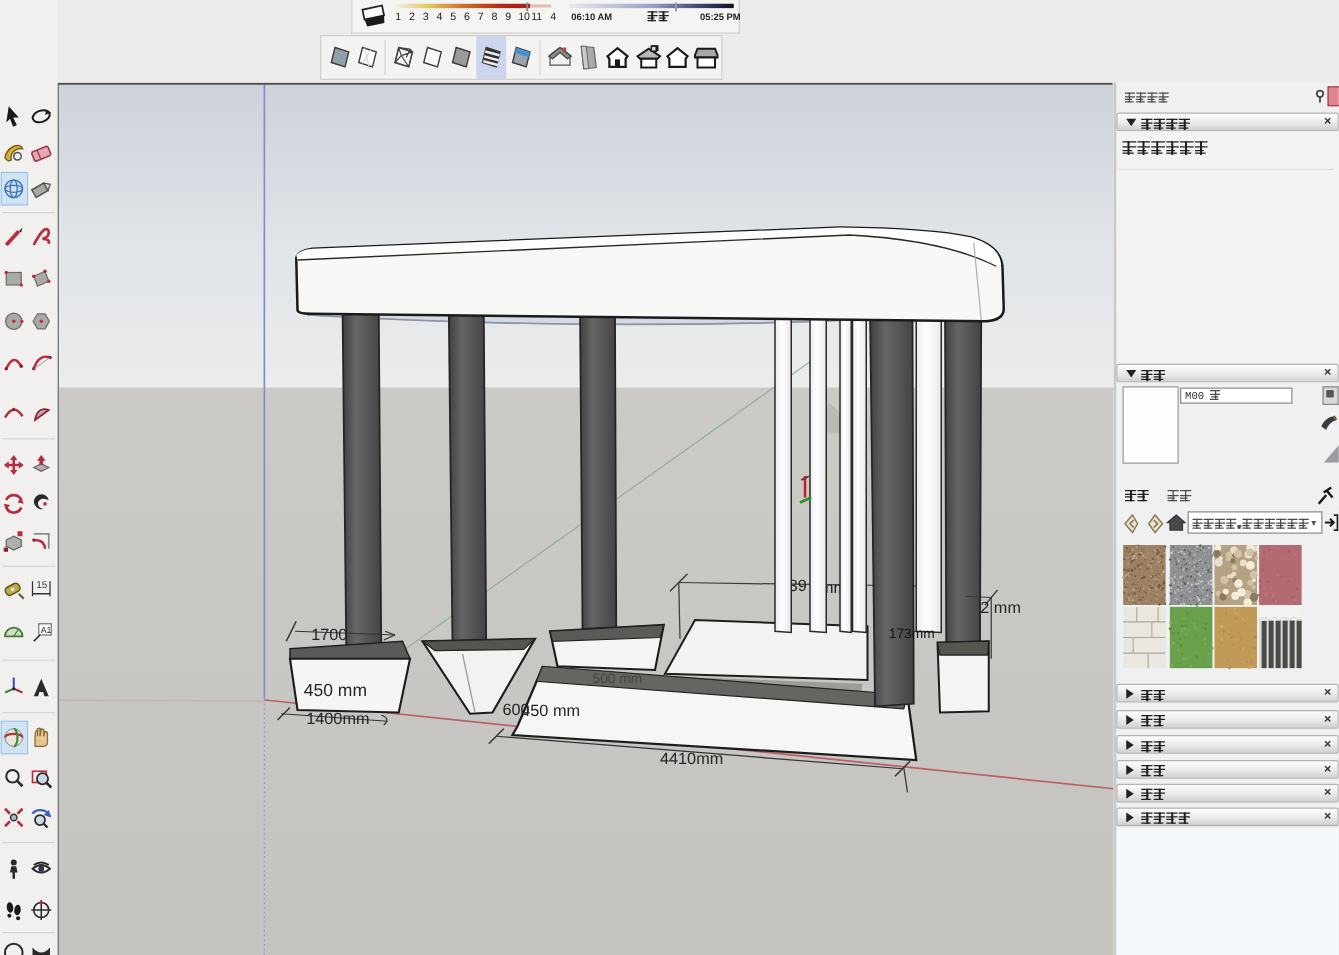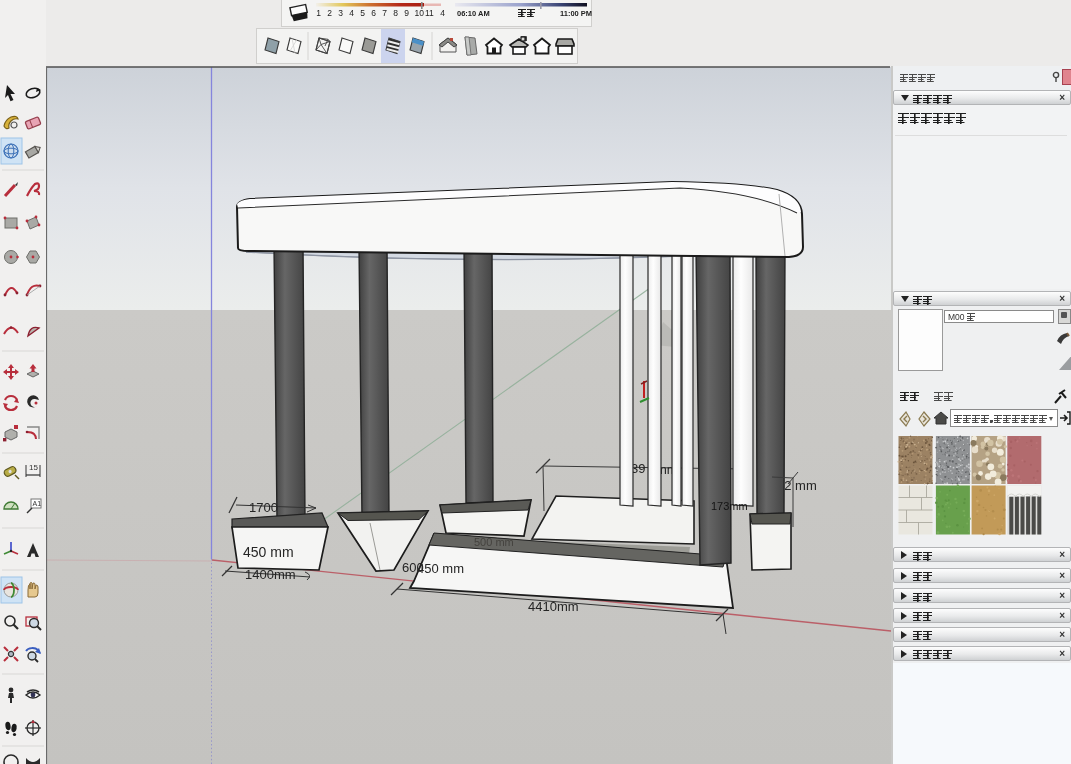--- a/index.html
+++ b/index.html
@@ -353,21 +353,21 @@
     <span style="position:absolute;left:76px;top:8px;width:11px;text-align:center;">5</span>
     <span style="position:absolute;left:87px;top:8px;width:11px;text-align:center;">6</span>
     <span style="position:absolute;left:98px;top:8px;width:11px;text-align:center;">7</span>
     <span style="position:absolute;left:109px;top:8px;width:11px;text-align:center;">8</span>
     <span style="position:absolute;left:120px;top:8px;width:11px;text-align:center;">9</span>
     <span style="position:absolute;left:132px;top:8px;width:11px;text-align:right;">10</span>
     <span style="position:absolute;left:144px;top:8px;width:11px;text-align:left;">11</span>
     <span style="position:absolute;left:156px;top:8px;width:11px;text-align:center;">4</span>
     <span style="position:absolute;left:176px;top:8.5px;font-size:7.5px;font-weight:bold;white-space:nowrap;letter-spacing:0;">06:10 AM</span>
     <span class="fz" style="position:absolute;left:237px;top:9px;"><i class="zh b" style="width:8px;height:8px"></i><i class="zh b" style="width:8px;height:8px"></i></span>
-    <span style="position:absolute;left:279px;top:8.5px;font-size:7.5px;font-weight:bold;white-space:nowrap;">11:00 PM</span>
+    <span style="position:absolute;left:279px;top:8.5px;font-size:7.5px;font-weight:bold;white-space:nowrap;">05:25 PM</span>
   </div>
 <div class="abs" style="left:256px;top:28px;width:322px;height:36px;background:#f3f3f2;border:1px solid #d0cfcd;box-sizing:border-box;"></div>
 <svg class="abs" style="left:256px;top:28px" width="322" height="36" viewBox="0 0 322 36">
     <rect x="125" y="1" width="24" height="34" fill="#ccd4ee"></rect>
     <line x1="52" y1="4" x2="52" y2="32" stroke="#d5d4d2" stroke-width="1"></line>
     <line x1="176" y1="4" x2="176" y2="32" stroke="#d5d4d2" stroke-width="1"></line>
     <g transform="translate(16,18)">
       <path d="M-4,-8 L7,-4.5 L4,7.5 L-7,4 Z" fill="#8fa0a8" stroke="#3a3a3a" stroke-width="1.1"></path>
     </g>
     <g transform="translate(38,18)">
@@ -435,21 +435,21 @@
     <span class="fz" style="position:absolute;left:5px;top:8px;"><i class="zh b" style="width:10.5px;height:10.5px"></i><i class="zh b" style="width:10.5px;height:10.5px"></i><i class="zh b" style="width:10.5px;height:10.5px"></i><i class="zh b" style="width:10.5px;height:10.5px"></i><i class="zh b" style="width:10.5px;height:10.5px"></i><i class="zh b" style="width:10.5px;height:10.5px"></i></span>
     <div style="position:absolute;left:2px;top:30px;width:172px;border-top:1px solid #dddddd;"></div>
   </div>
 <div class="hdr" style="top:291px;">
     <div class="tri" style="border-left:4px solid transparent;border-right:4px solid transparent;border-top:6px solid #222;"></div>
     <span class="fz" style="position:absolute;left:19px;top:3.5px;"><i class="zh b" style="width:9px;height:9px"></i><i class="zh b" style="width:9px;height:9px"></i></span>
     <span class="xx">×</span>
   </div>
 <div class="abs" style="left:893px;top:306px;width:178px;height:82px;background:#eff0f1;">
     <div style="position:absolute;left:5px;top:3px;width:43px;height:60px;background:#fdfdfd;border:1px solid #9a9a9a;"></div>
-    <div style="position:absolute;left:51px;top:4px;width:110px;height:13px;background:#fff;border:1px solid #8a8a8a;font-size:8.5px;color:#333;padding:1px 0 0 3px;box-sizing:border-box;">M00 <i class="zh" style="width:8px;height:8px;vertical-align:-1px;"></i></div>
+    <div style="position:absolute;left:51px;top:4px;width:90px;height:13px;background:#fff;border:1px solid #8a8a8a;font-size:8.5px;color:#333;padding:1px 0 0 3px;box-sizing:border-box;font-family:Liberation Mono, monospace;">M00 <i class="zh" style="width:8px;height:8px;vertical-align:-1px;"></i></div>
     <div style="position:absolute;left:165px;top:3px;width:11px;height:13px;background:#d8d8d6;border:1px solid #888;">
       <div style="position:absolute;left:2px;top:2px;width:6px;height:6px;background:#555;border-radius:1px;"></div>
     </div>
     <svg style="position:absolute;left:162px;top:25px" width="16" height="16">
       <path d="M2,10 Q5,3 12,2 L14,5 Q8,7 6,13 Z" fill="#3a3a3a"></path>
       <path d="M12,2 L14,5" stroke="#7a5a3a" stroke-width="2"></path>
     </svg>
     <div style="position:absolute;left:166px;top:48px;width:0;height:0;border-left:14px solid transparent;border-bottom:16px solid #9a9da0;"></div>
   </div>
 <div class="abs" style="left:893px;top:388px;width:178px;height:17px;background:#eff0f1;">

